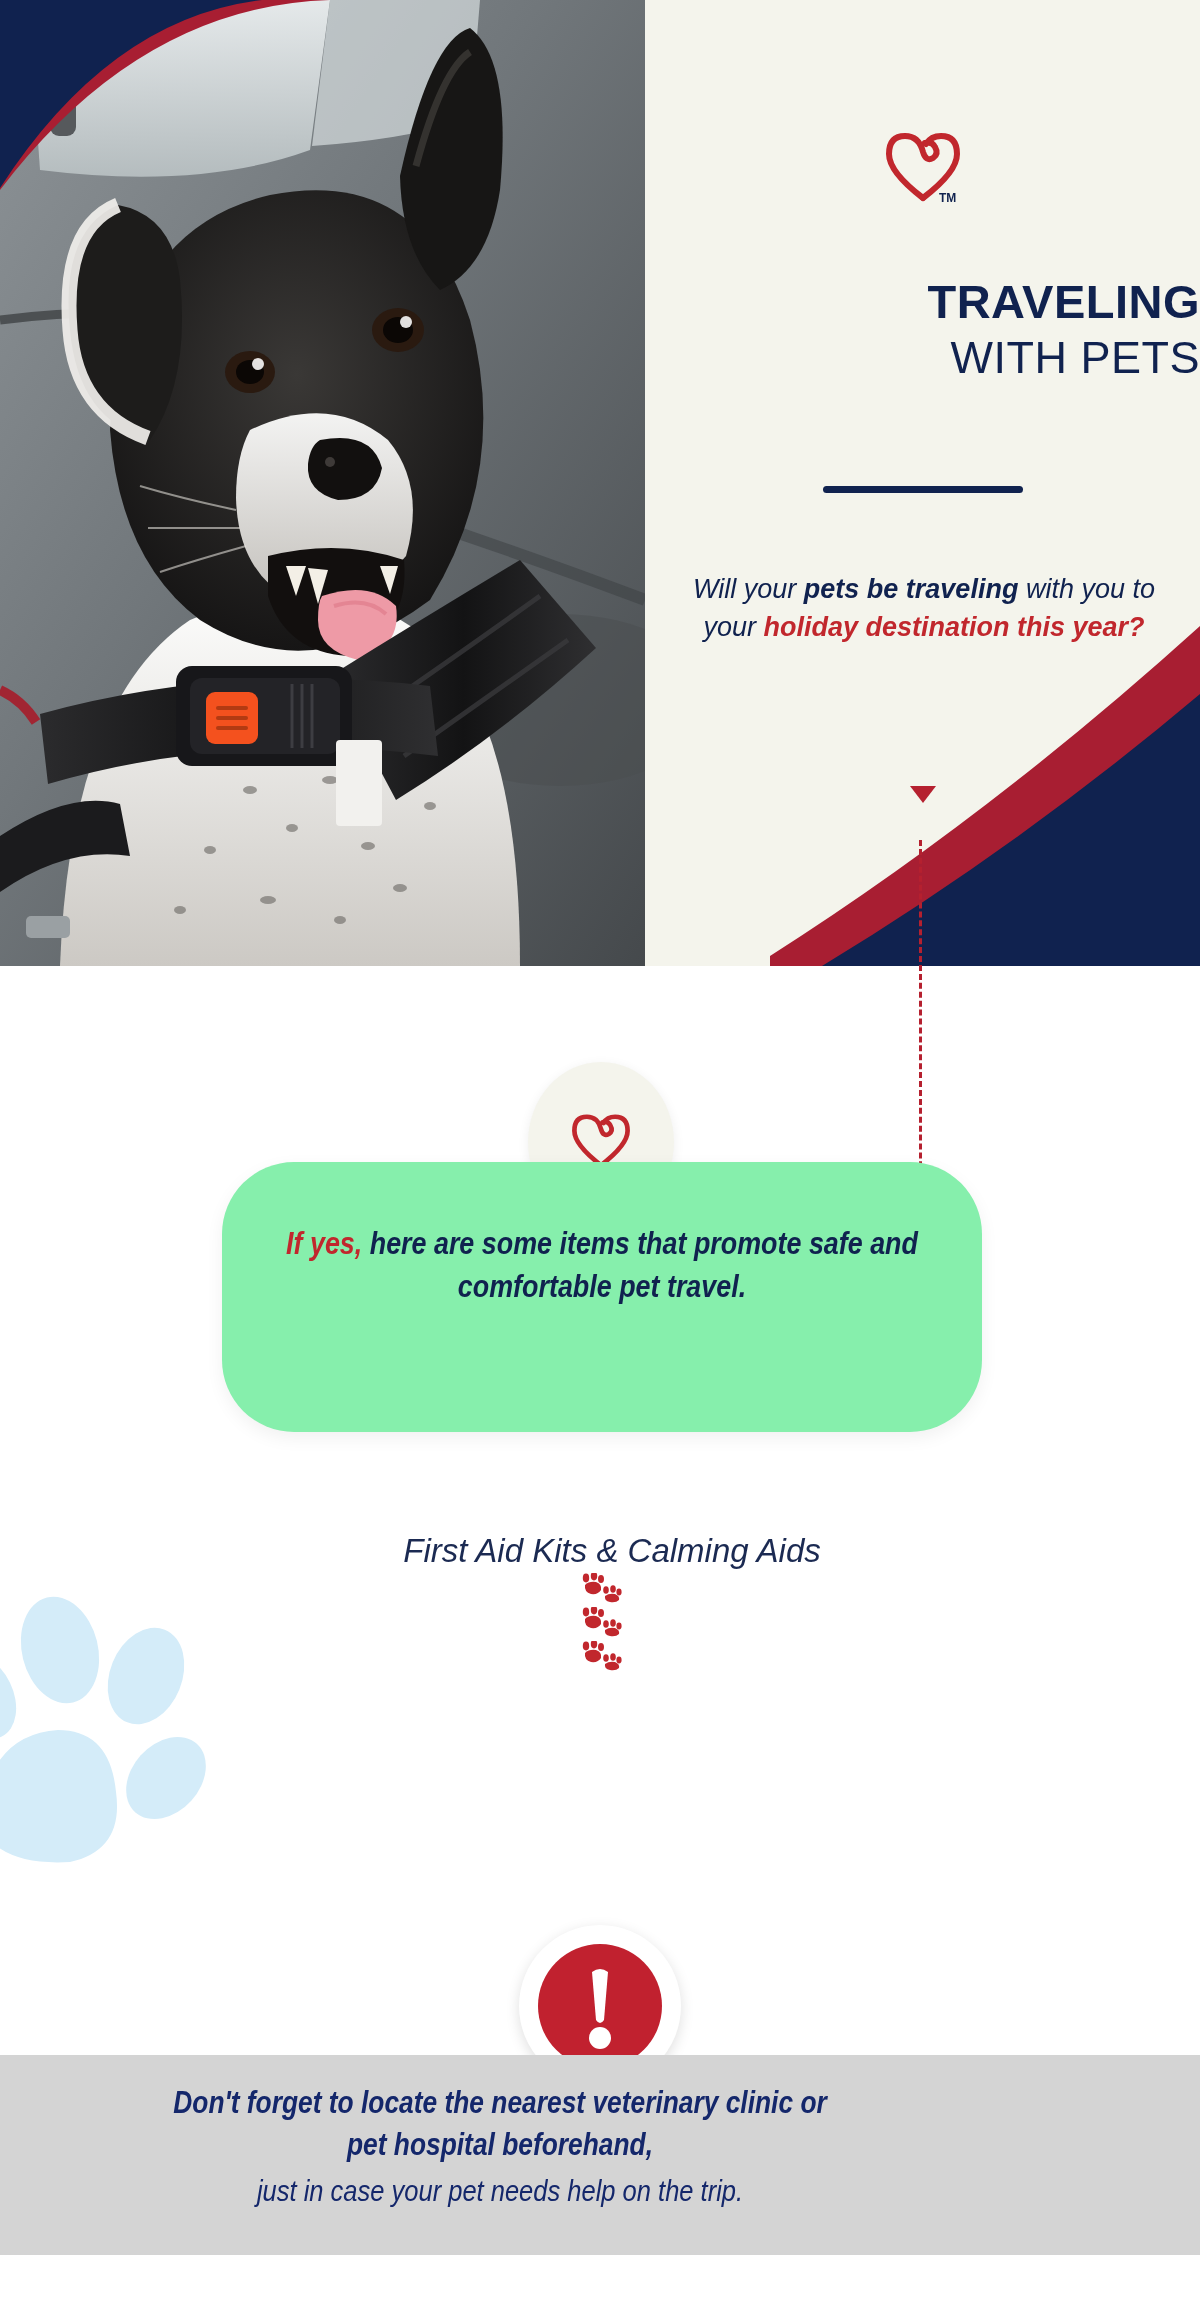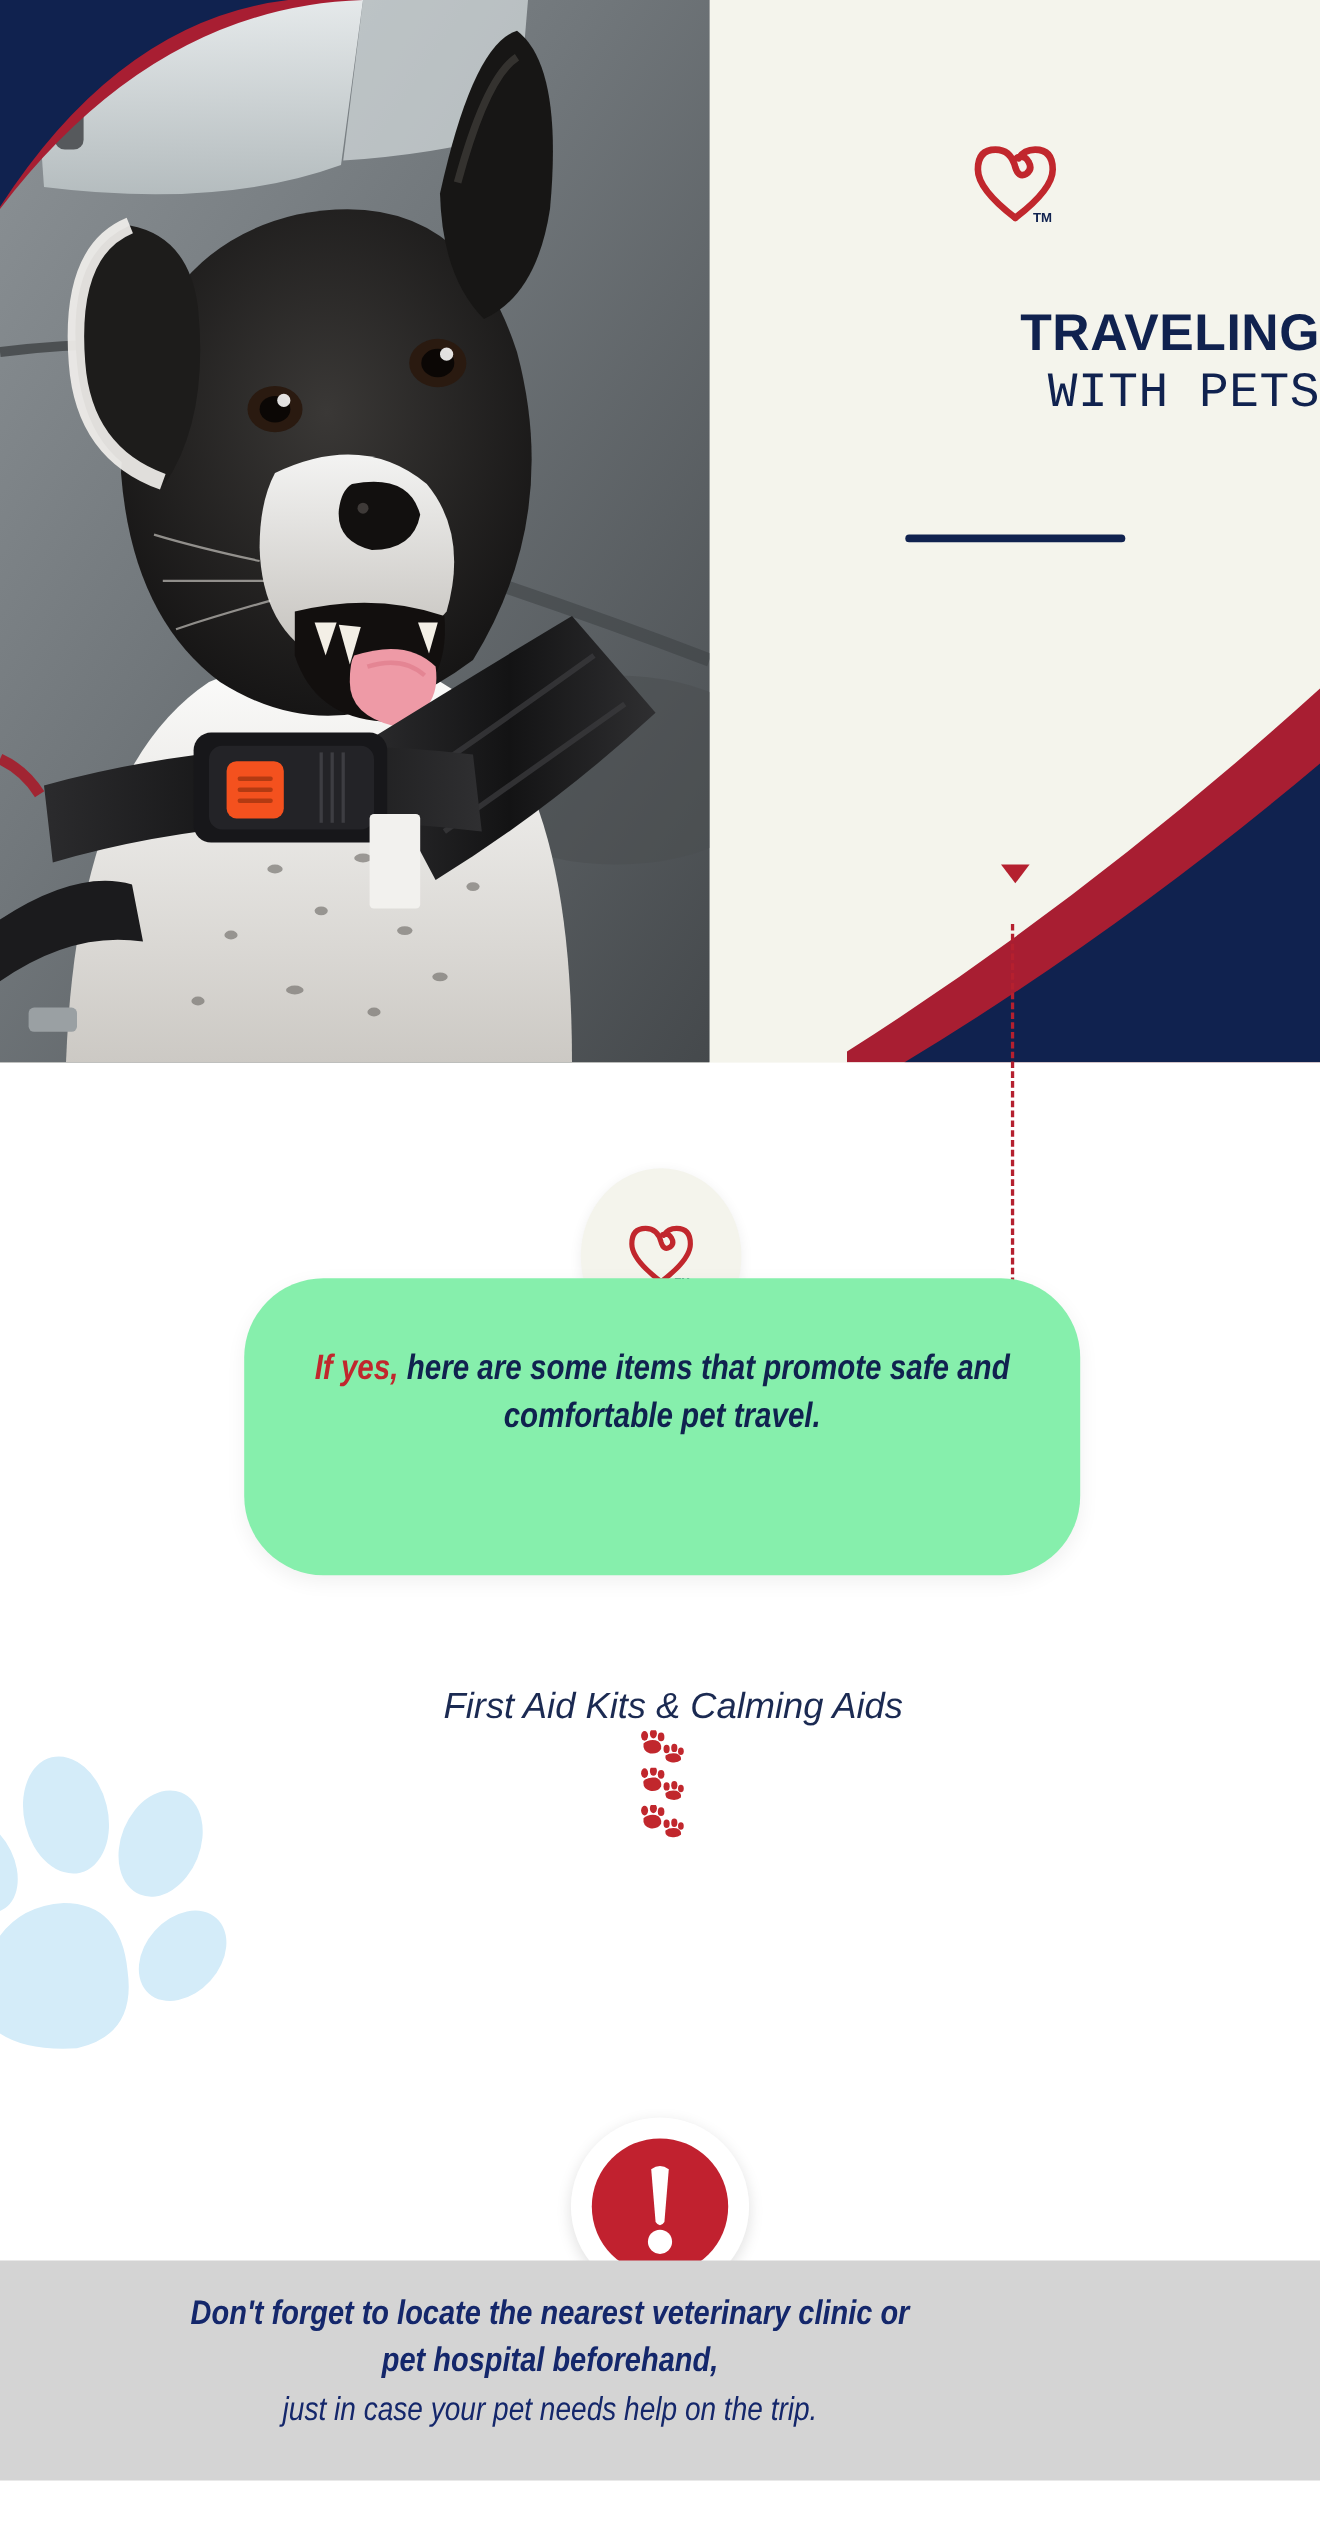--- a/index.html
+++ b/index.html
@@ -37,21 +37,21 @@
   #hero-title {
     position:absolute; left:0; top:278px; width:555px; text-align:right;
     color:#10224f; line-height:1.0;
   }
   #hero-title .l1 {
     display:block; font-size:47px; font-weight:bold; letter-spacing:0.5px;
     font-family:"Liberation Sans", sans-serif;
   }
   #hero-title .l2 {
     display:block; font-size:45px; font-weight:normal; letter-spacing:0.5px;
-    margin-top:10px; font-family:Liberation Mono, monospace;
+    margin-top:10px; font-family:Liberation Sans, sans-serif;
   }
 
   #hero-divider {
     position:absolute; left:50%; top:486px; transform:translateX(-50%);
     width:200px; height:7px; border-radius:4px; background:#10224f;
   }
 
   #hero-question {
     position:absolute; left:24px; top:570px; width:510px;
     text-align:center; font-size:27px; line-height:1.42;
@@ -294,20 +294,23 @@
       </svg>
     </div>
 
     <div id="hero-title">
       <span class="l1">TRAVELING</span>
       <span class="l2">WITH PETS</span>
     </div>
 
     <div id="hero-divider"></div>
 
+    <div id="hero-question">
+      <span>Will your </span><span class="b">pets be traveling</span><span> with you to your </span><span class="red">holiday destination this year?</span>
+    </div>
 
     <div id="hero-arrow"></div>
   </div>
 </div>
 
 <div id="dash-line"></div>
 <div id="dash-arrow"></div>
 
 <div id="paw-watermark">
   <svg viewBox="0 0 300 310">

